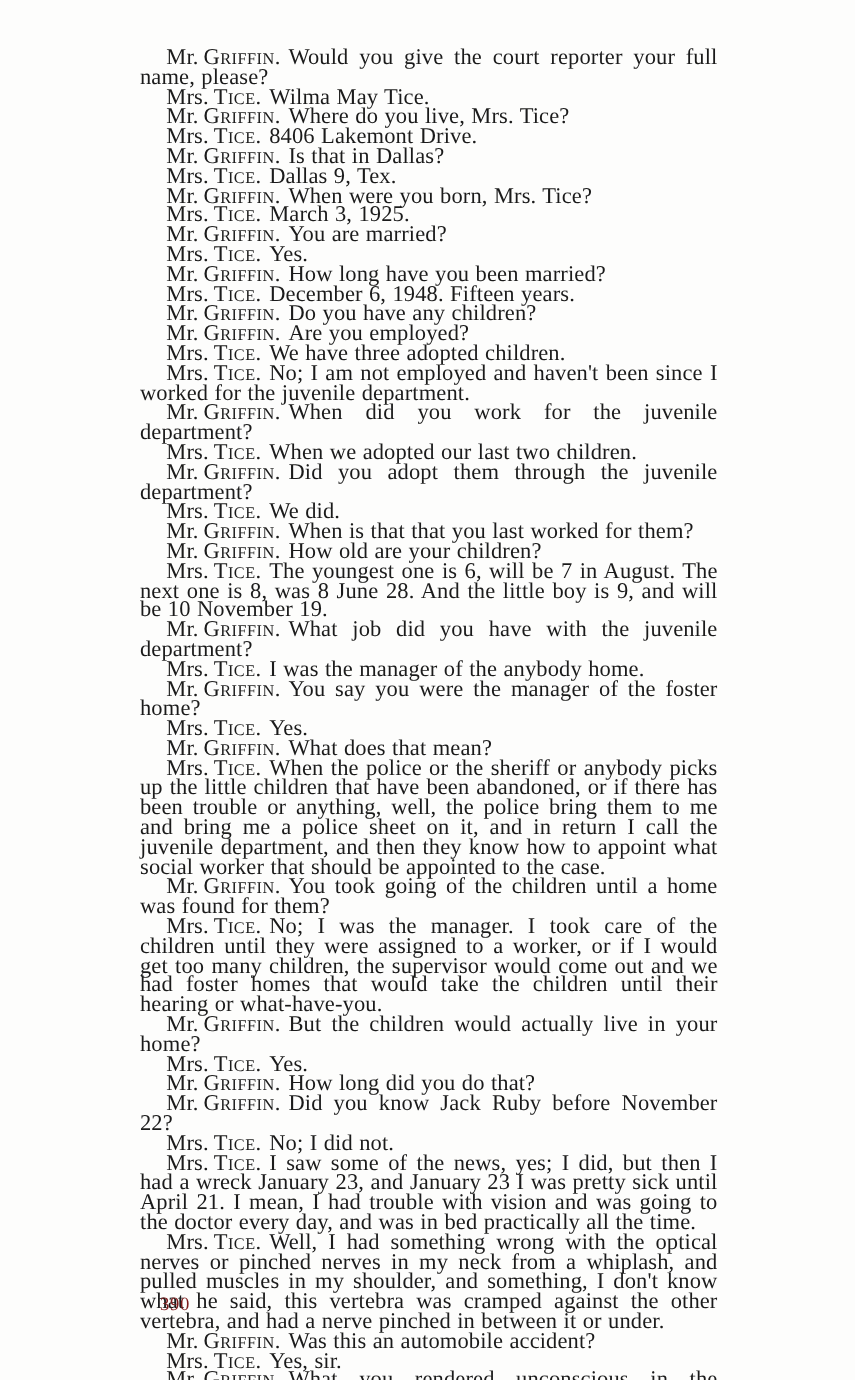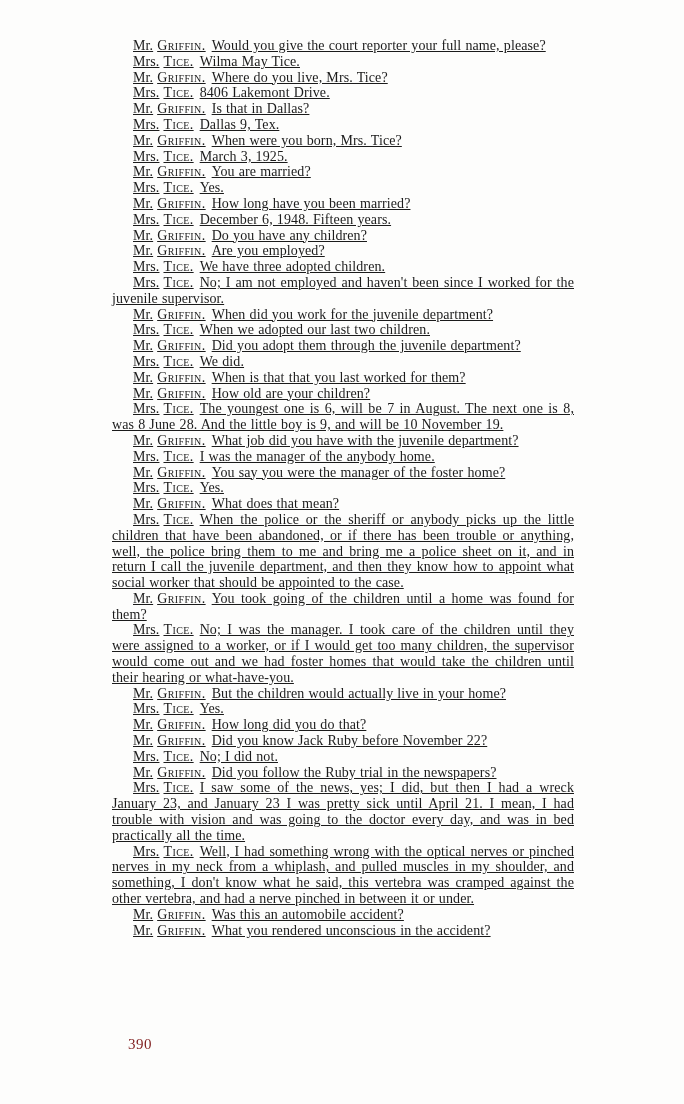--- a/index.html
+++ b/index.html
@@ -19,27 +19,26 @@
   }
   .text-block {
     position: absolute;
     top: 38px;
     left: 112px;
     width: 462px;
   }
   p.dialogue {
     margin: 0;
     padding: 0;
-    font-size: 14px;
+    font-size: 18px;
     line-height: 15.8px;
     text-align: justify;
     text-indent: 21px;
     letter-spacing: 0.1px;
     word-spacing: 0.5px;
-    text-decoration: underline;
   }
   .speaker-title {
     
   }
   .speaker-surname {
     font-variant: small-caps;
     letter-spacing: 0.4px;
     margin-left: 4px;
   }
   .utterance {
@@ -83,21 +82,21 @@
   <p class="dialogue"><span class="speaker-title">Mr.</span><span class="speaker-surname">Griffin.</span><span class="utterance">How long have you been married?</span></p>
 
   <p class="dialogue"><span class="speaker-title">Mrs.</span><span class="speaker-surname">Tice.</span><span class="utterance">December 6, 1948.  Fifteen years.</span></p>
 
   <p class="dialogue"><span class="speaker-title">Mr.</span><span class="speaker-surname">Griffin.</span><span class="utterance">Do you have any children?</span></p>
 
   <p class="dialogue"><span class="speaker-title">Mr.</span><span class="speaker-surname">Griffin.</span><span class="utterance">Are you employed?</span></p>
 
   <p class="dialogue"><span class="speaker-title">Mrs.</span><span class="speaker-surname">Tice.</span><span class="utterance">We have three adopted children.</span></p>
 
-  <p class="dialogue"><span class="speaker-title">Mrs.</span><span class="speaker-surname">Tice.</span><span class="utterance">No; I am not employed and haven't been since I worked for the juvenile supervisor.</span></p>
+  <p class="dialogue"><span class="speaker-title">Mrs.</span><span class="speaker-surname">Tice.</span><span class="utterance">No; I am not employed and haven't been since I worked for the juvenile department.</span></p>
 
   <p class="dialogue"><span class="speaker-title">Mr.</span><span class="speaker-surname">Griffin.</span><span class="utterance">When did you work for the juvenile department?</span></p>
 
   <p class="dialogue"><span class="speaker-title">Mrs.</span><span class="speaker-surname">Tice.</span><span class="utterance">When we adopted our last two children.</span></p>
 
   <p class="dialogue"><span class="speaker-title">Mr.</span><span class="speaker-surname">Griffin.</span><span class="utterance">Did you adopt them through the juvenile department?</span></p>
 
   <p class="dialogue"><span class="speaker-title">Mrs.</span><span class="speaker-surname">Tice.</span><span class="utterance">We did.</span></p>
 
   <p class="dialogue"><span class="speaker-title">Mr.</span><span class="speaker-surname">Griffin.</span><span class="utterance">When is that that you last worked for them?</span></p>
@@ -127,26 +126,26 @@
 
   <p class="dialogue"><span class="speaker-title">Mrs.</span><span class="speaker-surname">Tice.</span><span class="utterance">Yes.</span></p>
 
   <p class="dialogue"><span class="speaker-title">Mr.</span><span class="speaker-surname">Griffin.</span><span class="utterance">How long did you do that?</span></p>
 
 
   <p class="dialogue"><span class="speaker-title">Mr.</span><span class="speaker-surname">Griffin.</span><span class="utterance">Did you know Jack Ruby before November 22?</span></p>
 
   <p class="dialogue"><span class="speaker-title">Mrs.</span><span class="speaker-surname">Tice.</span><span class="utterance">No; I did not.</span></p>
 
-  <p class="dialogue"><span class="speaker-title">Mr.</span><span class="speaker-surname">Griffin.</span><span class="utterance">Did you follow the Ruby trial in the newspapers?</span></p>
 
   <p class="dialogue"><span class="speaker-title">Mrs.</span><span class="speaker-surname">Tice.</span><span class="utterance">I saw some of the news, yes; I did, but then I had a wreck January 23, and January 23 I was pretty sick until April 21.  I mean, I had trouble with vision and was going to the doctor every day, and was in bed practically all the time.</span></p>
 
 
   <p class="dialogue"><span class="speaker-title">Mrs.</span><span class="speaker-surname">Tice.</span><span class="utterance">Well, I had something wrong with the optical nerves or pinched nerves in my neck from a whiplash, and pulled muscles in my shoulder, and something, I don't know what he said, this vertebra was cramped against the other vertebra, and had a nerve pinched in between it or under.</span></p>
 
   <p class="dialogue"><span class="speaker-title">Mr.</span><span class="speaker-surname">Griffin.</span><span class="utterance">Was this an automobile accident?</span></p>
 
+  <p class="dialogue"><span class="speaker-title">Mrs.</span><span class="speaker-surname">Tice.</span><span class="utterance">Yes, sir.</span></p>
 
   <p class="dialogue"><span class="speaker-title">Mr.</span><span class="speaker-surname">Griffin.</span><span class="utterance">What you rendered unconscious in the accident?</span></p>
 </div>
   <p class="page-number">390</p>
 </div>
 
 </body></html>

